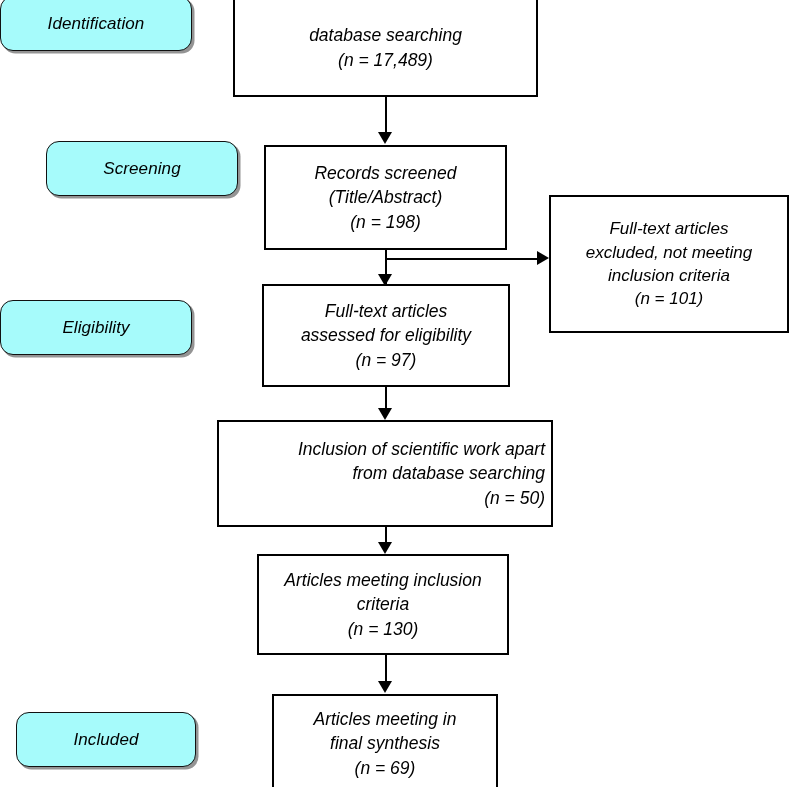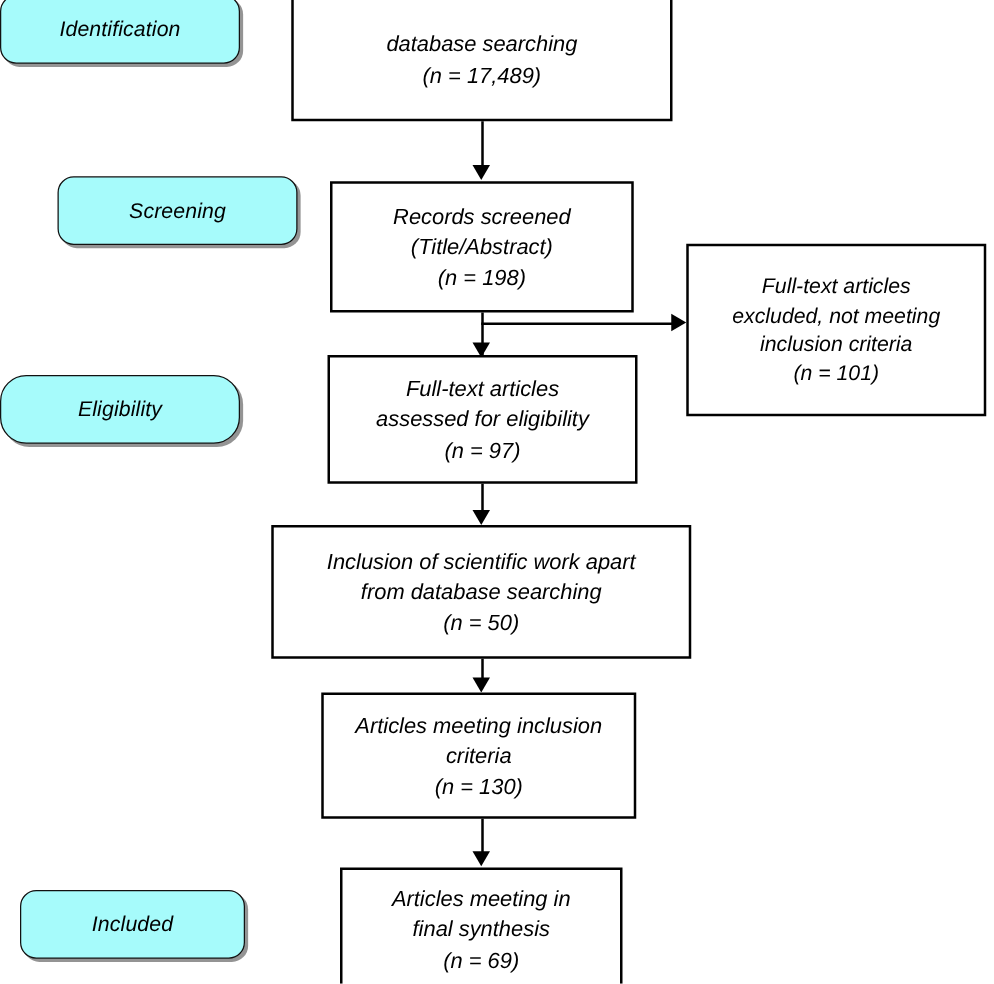--- a/index.html
+++ b/index.html
@@ -91,21 +91,21 @@
 <div id="diagram">
 
   <div class="stage-pill" style="left:0px; top:-4px; width:192px; height:55px;">
     <span>Identification</span>
   </div>
 
   <div class="stage-pill" style="left:0px; top:141px; width:192px; height:55px;margin-left:46px;">
     <span>Screening</span>
   </div>
 
-  <div class="stage-pill" style="left:0px; top:300px; width:192px; height:55px;border-radius:21px;">
+  <div class="stage-pill" style="left:0px; top:300px; width:192px; height:55px;">
     <span>Eligibility</span>
   </div>
 
   <div class="stage-pill" style="left:16px; top:712px; width:180px; height:55px;">
     <span>Included</span>
   </div>
 
   <div class="proc-box" style="left:233px; top:-2px; width:305px; height:99px;">
     <span class="ln">database searching</span>
     <span class="ln">(n = 17,489)</span>
@@ -136,21 +136,21 @@
 
   <div class="proc-box" style="left:262px; top:284px; width:248px; height:103px;">
     <span class="ln">Full-text articles</span>
     <span class="ln">assessed for eligibility</span>
     <span class="ln">(n = 97)</span>
   </div>
 
   <div class="vline" style="left:385px; top:387px; height:22px;"></div>
   <div class="arrow-down" style="left:378px; top:408px;"></div>
 
-  <div class="proc-box" style="left:217px; top:420px; width:336px; height:107px;">
+  <div class="proc-box" style="left:217px; top:420px; width:336px; height:107px;align-items:flex-end;">
     <span class="ln">Inclusion of scientific work apart</span>
     <span class="ln">from database searching</span>
     <span class="ln">(n = 50)</span>
   </div>
 
   <div class="vline" style="left:385px; top:527px; height:16px;"></div>
   <div class="arrow-down" style="left:378px; top:542px;"></div>
 
   <div class="proc-box" style="left:257px; top:554px; width:252px; height:101px;">
     <span class="ln">Articles meeting inclusion</span>

